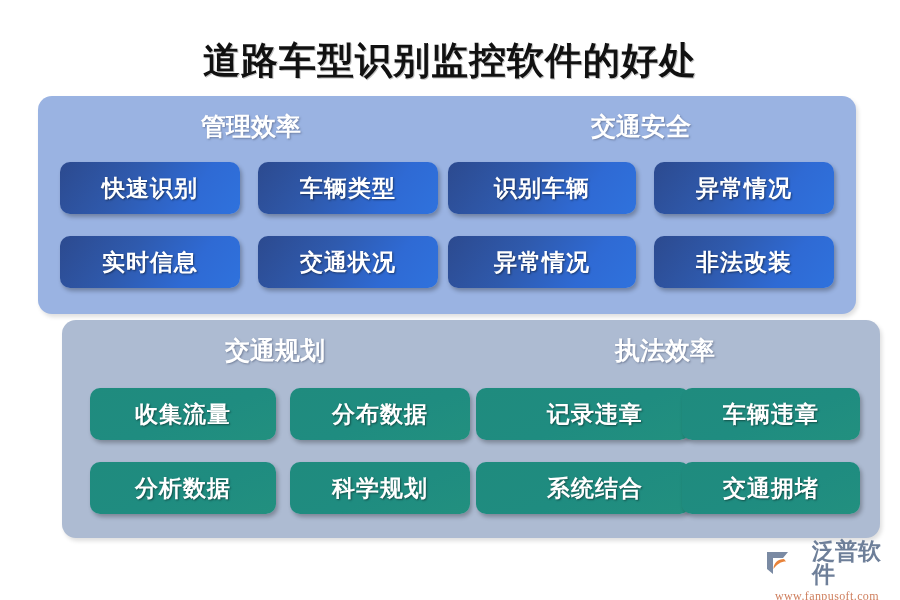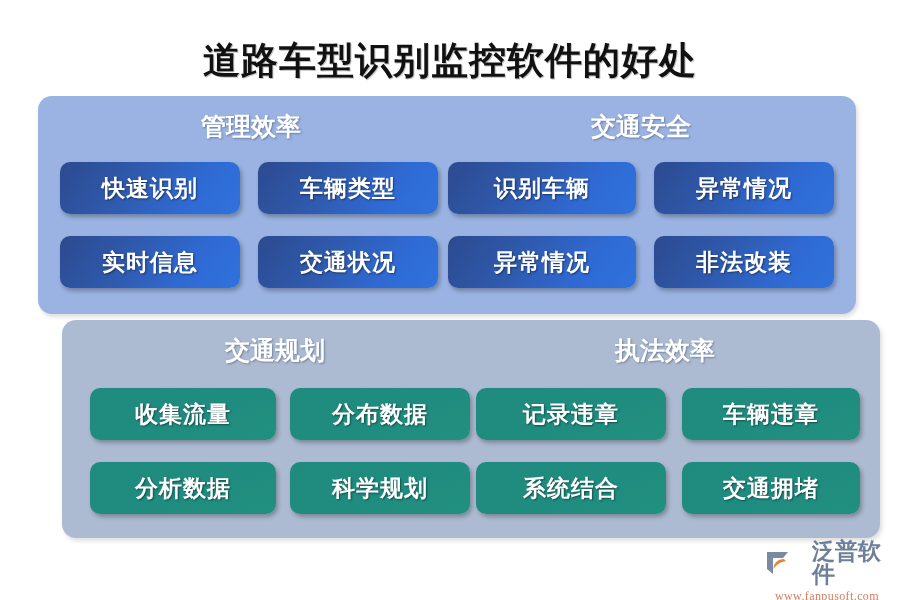--- a/index.html
+++ b/index.html
@@ -102,21 +102,21 @@
   .col-b { left: 220px; width: 180px; }
   .col-c { left: 410px; width: 188px; }
   .col-d { left: 616px; width: 180px; }
 
   .row-1 { top: 66px; }
   .row-2 { top: 140px; }
 
   
   .panel-gray .col-a { left: 28px;  width: 186px; }
   .panel-gray .col-b { left: 228px; width: 180px; }
-  .panel-gray .col-c { left: 414px; width: 190px; }
+  .panel-gray .col-c { left: 414px; width: 190px; padding-left: 24px; }
   .panel-gray .col-d { left: 620px; width: 178px; }
   .panel-gray .row-1 { top: 68px; }
   .panel-gray .row-2 { top: 142px; }
 
   
   .logo {
     position: absolute;
     left: 762px;
     top: 540px;
     width: 130px;

